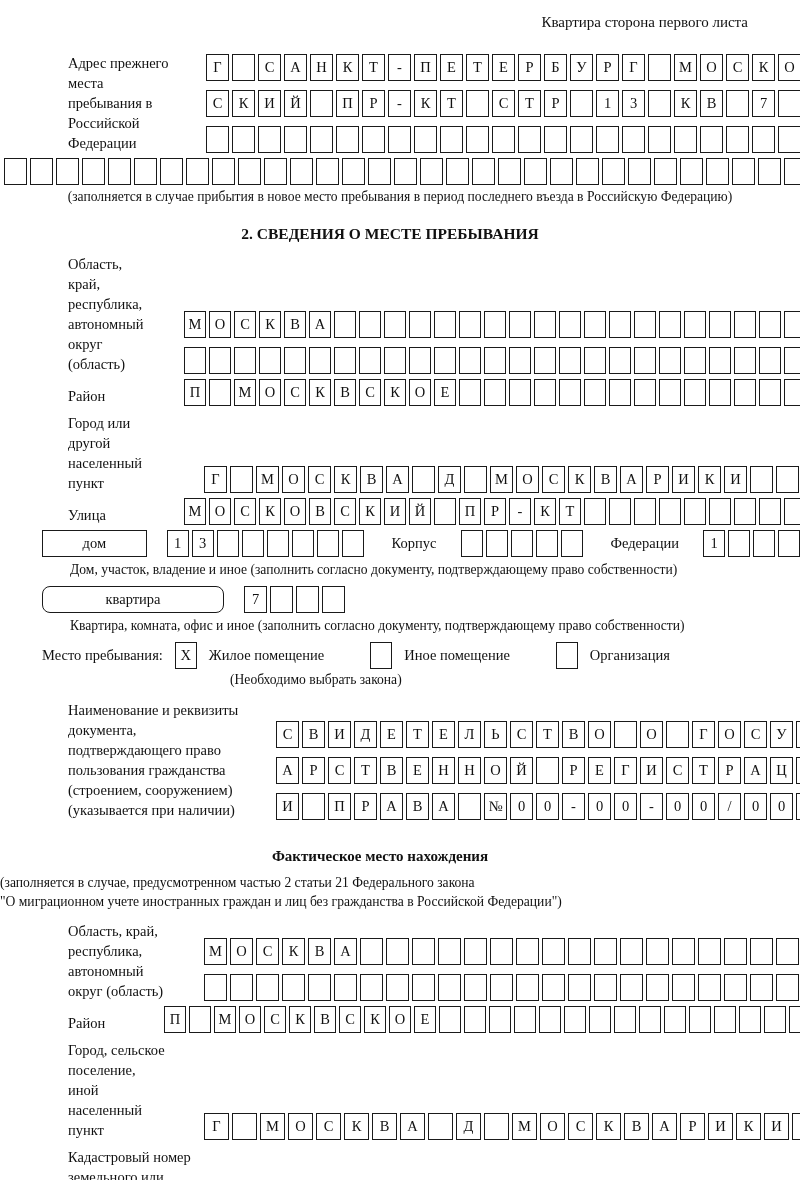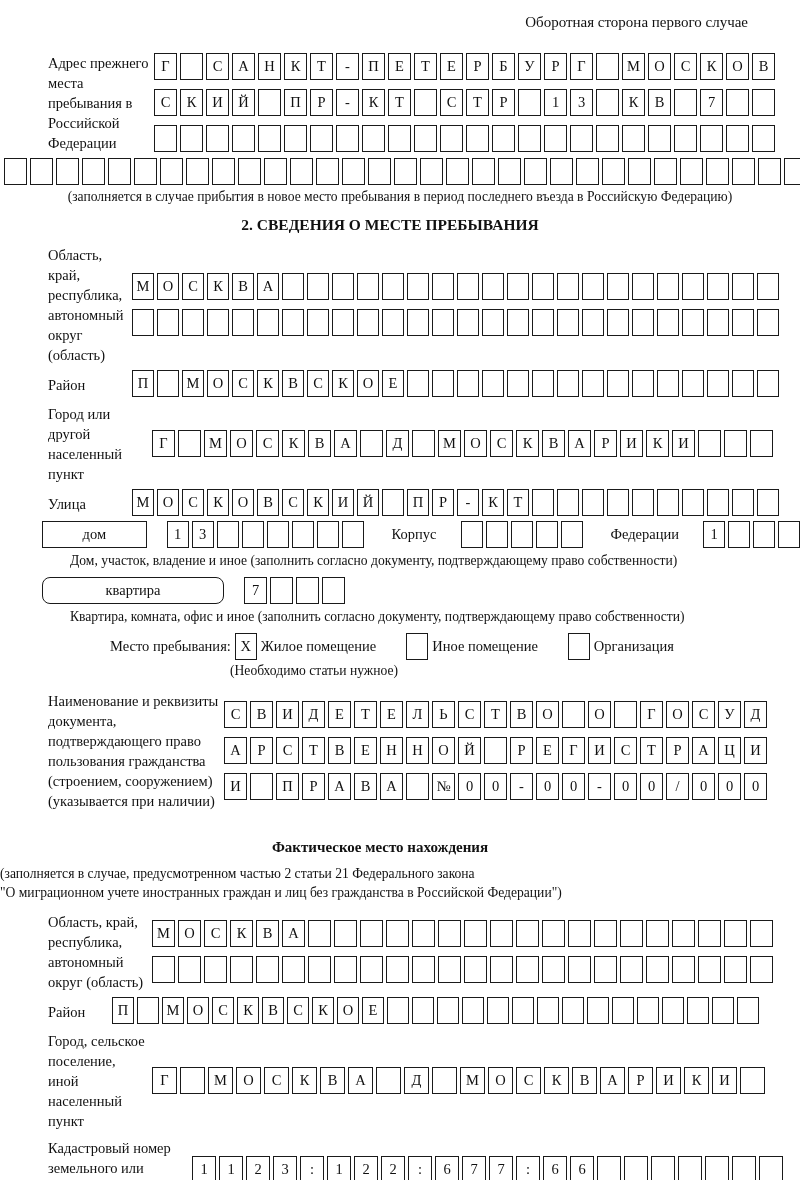--- a/index.html
+++ b/index.html
@@ -2,58 +2,58 @@
 <html lang="ru"><head>
 <meta charset="utf-8">
 <style>
   html,body{margin:0;padding:0;background:#fff;}
   body{width:800px;font-family:"Liberation Serif","DejaVu Serif",serif;color:#111;}
   .form{width:800px;padding-top:14px;box-sizing:border-box;}
 
   .corner{ text-align:right; padding-right:52px; font-size:15px; margin-bottom:20px;}
 
   
-  .frow{display:flex;align-items:center;margin-left:48px;margin-bottom:5px;}
+  .frow{display:flex;align-items:flex-end;margin-left:68px;margin-bottom:5px;gap:32px;}
   .flabel{font-size:14.5px;line-height:20px;flex:0 0 auto;padding-top:2px;}
   .w102{width:102px;} .w80{width:80px;} .w100{width:100px;} .w172{width:172px;} .w140{width:140px;} .w60{width:60px;}
   .cellcol{display:flex;flex-direction:column;gap:9px;margin-left:4px;}
 
   .cells{display:flex;gap:3px;}
   .cell{flex:0 0 auto;width:var(--cw,21px);height:25px;border:1.6px solid #1a1a1a;
         display:flex;align-items:center;justify-content:center;
         font-size:14.5px;line-height:1;background:#fff;}
   .cw20{--cw:20px;} .cw21{--cw:21px;} .cw23{--cw:23px;} .cw22{--cw:22px;}
 
   .overflow-row{margin-left:4px;margin-top:2px;}
 
   .note{font-size:13.6px;line-height:17px;}
-  .note.center{text-align:center;margin:3px 20px 11px 20px;}
+  .note.center{text-align:center;margin:3px 20px 20px 20px;}
   .sec-title{font-weight:bold;font-size:15.5px;text-align:center;margin:7px 40px 9px 0;padding-left:20px;}
 
   .house-row{display:flex;align-items:center;margin:4px 0 4px 42px;gap:20px;}
   .wide-box{border:1.6px solid #1a1a1a;height:25px;display:flex;align-items:center;justify-content:center;font-size:14.5px;}
   .wb-dom{width:200px;} .wb-kv{width:180px;border-radius:8px;}
   .inline-label{font-size:14.5px;padding:0 4px 0 8px;}
 
   .note.indent{margin:2px 0 8px 70px;}
 
-  .stay-row{display:flex;align-items:center;margin:6px 0 3px 110px;font-size:14.5px;gap:0;text-align:center;}
+  .stay-row{display:flex;align-items:center;margin:6px 0 3px 42px;font-size:14.5px;gap:8px;text-align:center;}
   .stay-row .cells{margin:0 4px;}
   .stay-gap{width:26px;}
   .stay-note{font-size:13.6px;margin:0 0 10px 230px;}
 
   .hdr2{font-weight:bold;font-size:15px;text-align:center;margin:28px 40px 8px 0;}
   .law-note{font-size:13.6px;line-height:19px;margin:0 30px 8px 0;}
 </style>
 </head>
 <body>
 
 <div class="form">
 
-  <div class="corner">Оборотная сторона первого случае</div>
+  <div class="corner">Квартира сторона первого листа</div>
 
   <div class="frow">
     <div class="flabel w102">Адрес прежнего места пребывания в Российской Федерации</div>
     <div class="cellcol">
       <div class="cells cw21">
           <span class="cell">Г</span>
           <span class="cell"></span>
           <span class="cell">С</span>
           <span class="cell">А</span>
           <span class="cell">Н</span>
@@ -381,21 +381,21 @@
     <span class="cells cw20">
         <span class="cell"></span>
       </span>
     <span>Иное помещение</span>
     <span class="stay-gap"></span>
     <span class="cells cw20">
         <span class="cell"></span>
       </span>
     <span>Организация</span>
   </div>
-  <div class="stay-note">(Необходимо статьи нужное)</div>
+  <div class="stay-note">(Необходимо выбрать закона)</div>
 
   <div class="frow">
     <div class="flabel w172">Наименование и реквизиты документа, подтверждающего право пользования гражданства (строением, сооружением) (указывается при наличии)</div>
     <div class="cellcol">
       <div class="cells cw21">
           <span class="cell">С</span>
           <span class="cell">В</span>
           <span class="cell">И</span>
           <span class="cell">Д</span>
           <span class="cell">Е</span>

